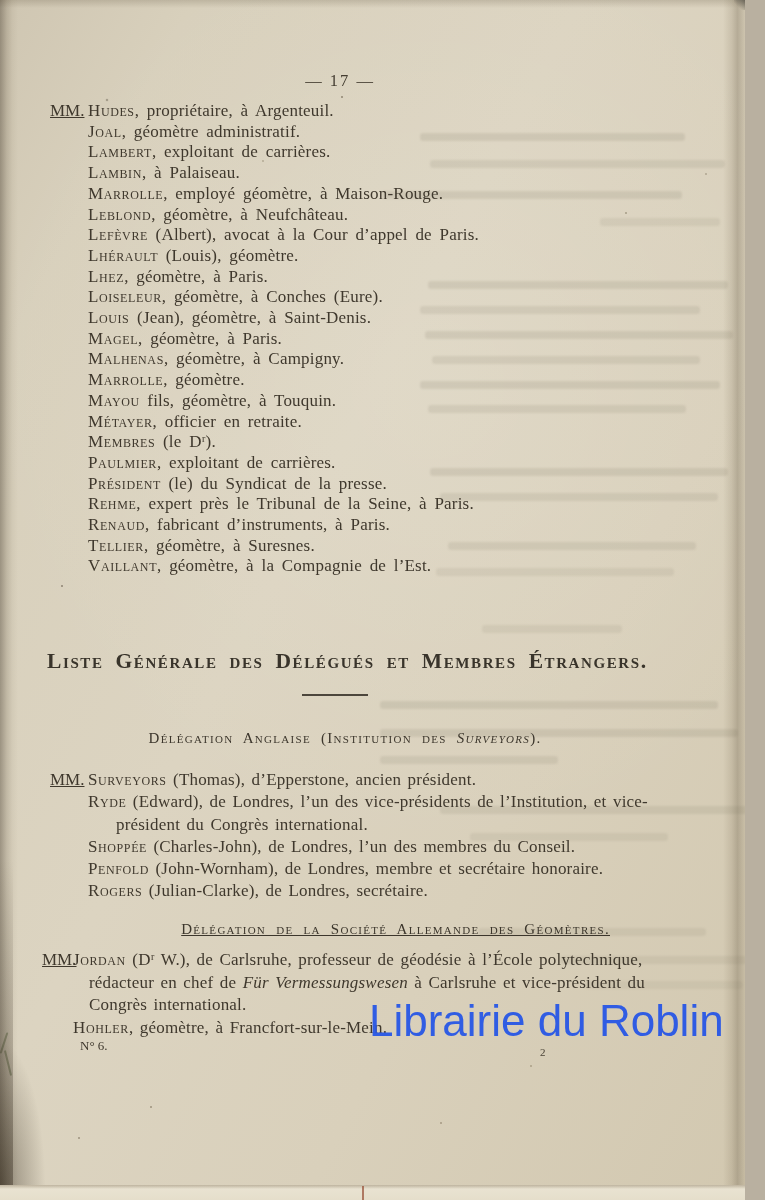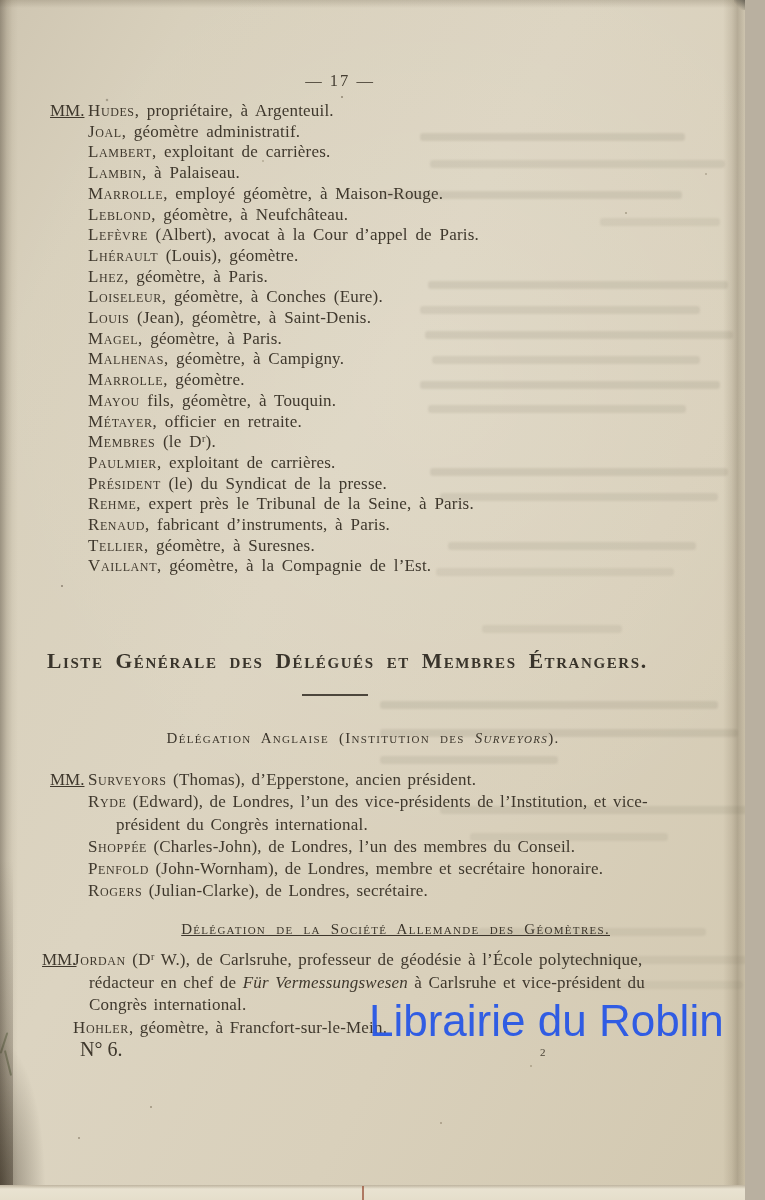--- a/index.html
+++ b/index.html
@@ -52,24 +52,24 @@
   .en-list .entry{padding-left:28px;text-indent:-28px;word-spacing:2px;}
   .de-list{left:42px;top:949px;width:650px;font-size:17px;line-height:22.5px;}
   .de-list .entries{margin-left:31px;}
   .de-list .entry{padding-left:16px;text-indent:-16px;word-spacing:2px;}
   .h-main{position:absolute;left:47px;top:649px;width:670px;margin:0;
     font-size:21.5px;font-weight:bold;font-variant:small-caps;
     letter-spacing:1.6px;word-spacing:5px;color:#39342b;}
   .rule{position:absolute;left:302px;top:694px;width:66px;height:2px;background:#4c463c;}
   .h-deleg{position:absolute;margin:0;font-weight:normal;font-variant:small-caps;
     font-size:15px;letter-spacing:1.3px;word-spacing:5px;color:#3c362c;}
-  .h-en{left:0;top:730px;width:690px;text-align:center;padding-left:18px;}
+  .h-en{left:0;top:730px;width:690px;text-align:center;}
   .h-de{left:0;top:921px;width:610px;text-align:right;text-decoration:underline;}
   .ital{font-style:italic;}
-  .footer-no{position:absolute;left:80px;top:1038px;font-size:20px;}
+  .footer-no{position:absolute;left:80px;top:1038px;font-size:13px;}
   .sig{position:absolute;left:540px;top:1046px;font-size:11px;color:#4a4336;}
   .watermark{position:absolute;left:369px;top:999px;
     font-family:"Liberation Sans",sans-serif;font-size:44px;line-height:44px;
     letter-spacing:0;opacity:.95;white-space:nowrap;z-index:5;}
 </style>
 </head>
 <body>
 
 <div class="stage">
   <div class="paper"></div>

